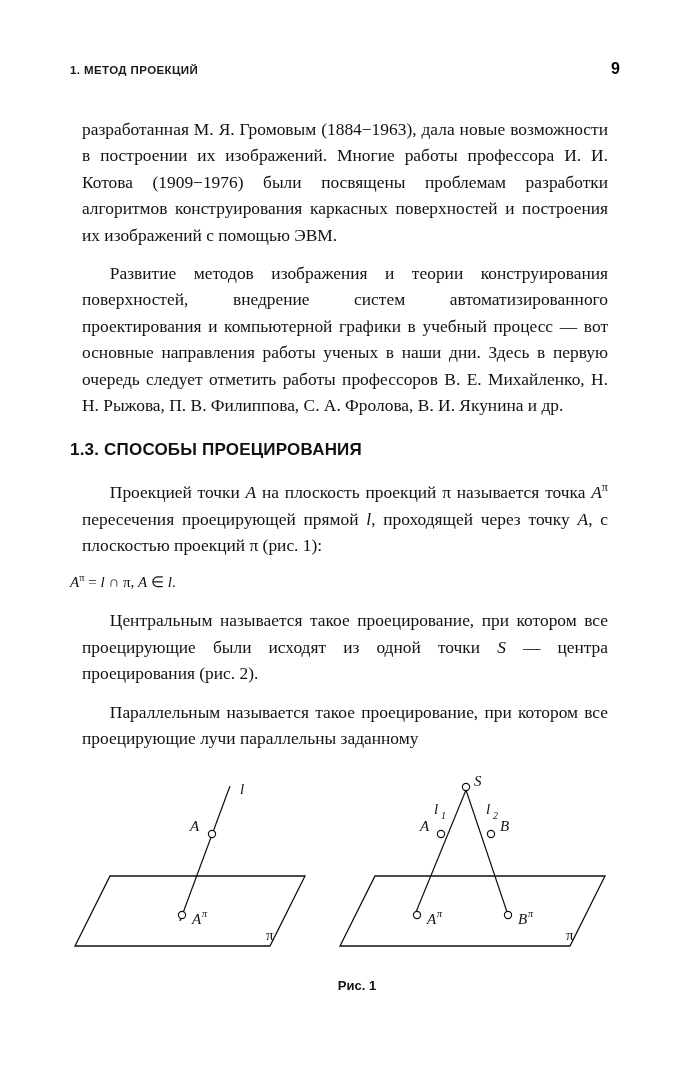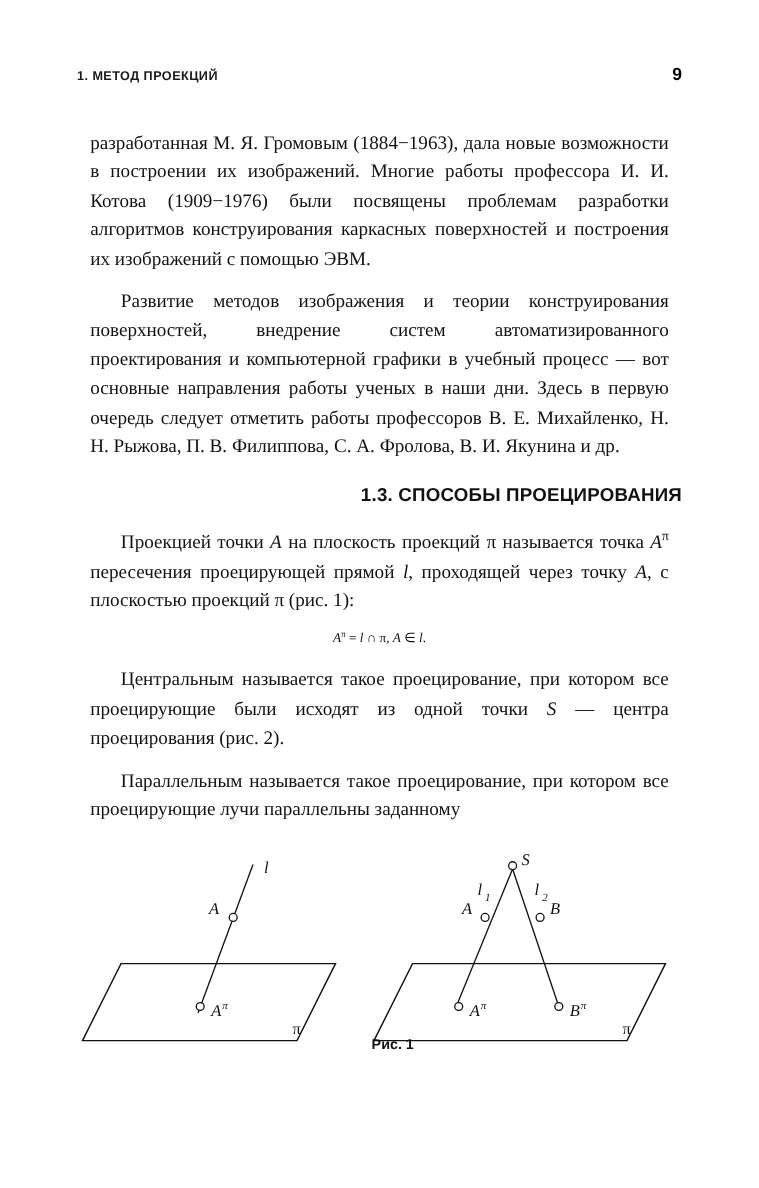--- a/index.html
+++ b/index.html
@@ -57,46 +57,46 @@
     text-justify: inter-word;
     hyphens: manual;
   }
   p.indent {
     text-indent: 1.6em;
   }
   .sec-title {
     font-family: "Liberation Sans", sans-serif;
     font-size: 17px;
     font-weight: 700;
-    text-align: right;
+    text-align: left;
     margin: 22px 0 14px 0;
     letter-spacing: 0.2px;
   }
   .formula {
-    text-align: center;
-    font-size: 12px;
+    text-align: left;
+    font-size: 15px;
     margin: 14px 0 16px 0;
   }
   .it { font-style: italic; }
   .sup {
     font-size: 0.7em;
     vertical-align: super;
     font-style: normal;
   }
   .figures {
     position: absolute;
     left: 70px;
     top: 776px;
     width: 550px;
     height: 220px;
   }
   .fig-captions {
     position: absolute;
     left: 70px;
-    top: 942px;
+    top: 978px;
     width: 550px;
     display: flex;
     justify-content: flex-end;
   }
   .cap {
     flex: 1;
     text-align: center;
     font-family: "Liberation Sans", sans-serif;
     font-size: 13px;
     font-weight: 600;

